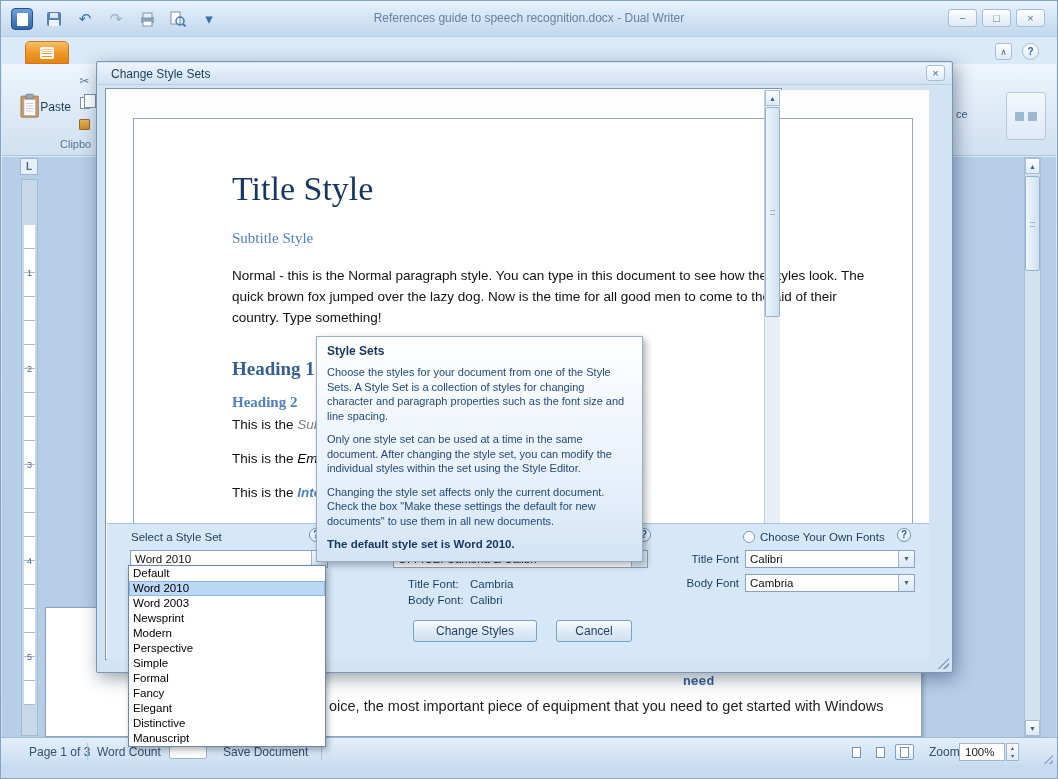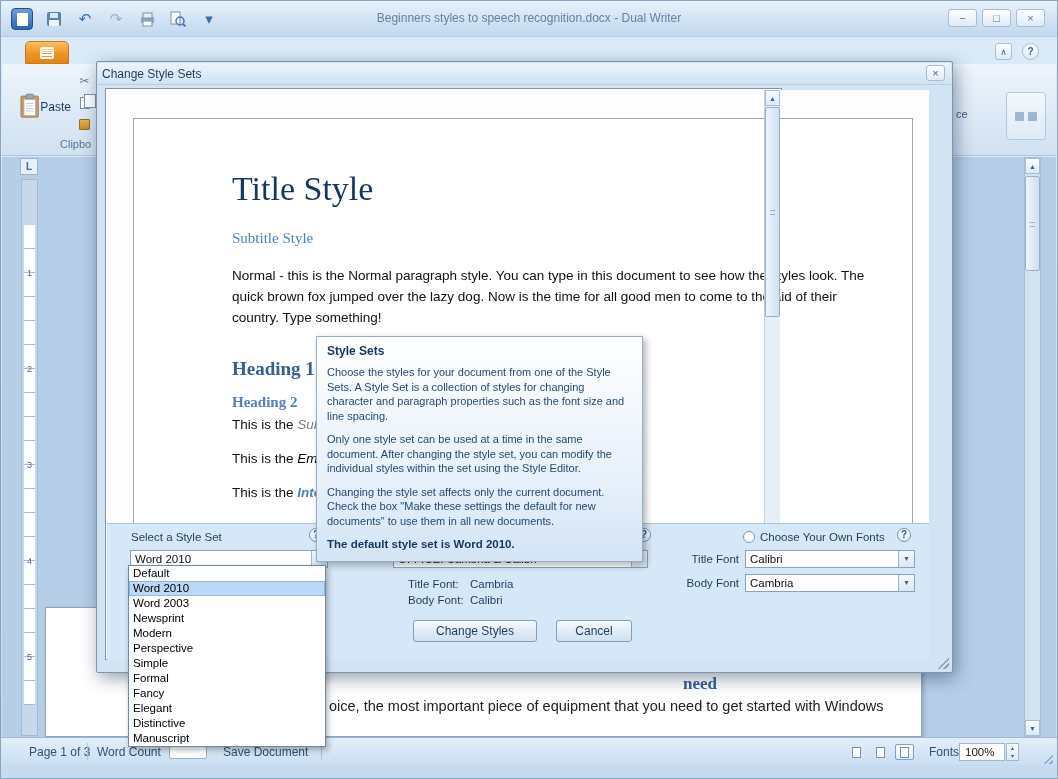--- a/index.html
+++ b/index.html
@@ -59,22 +59,22 @@
   .content{position:absolute;left:1px;top:156px;right:1px;height:580px;background:#b7cee8;}
   .tabstop{position:absolute;left:18px;top:1px;width:18px;height:17px;border:1px solid #9db4cc;background:#e7f0f9;
            font-size:10px;font-weight:bold;color:#4a6a8a;display:flex;align-items:center;justify-content:center}
   .vruler{position:absolute;left:19px;top:22px;width:17px;height:557px;background:#c6d8ea;border:1px solid #a4bcd2;}
   .vruler .zone{position:absolute;left:2px;right:2px;top:45px;height:480px;background:#fdfefe;
                 background-image:repeating-linear-gradient(to bottom,transparent 0 23px,#a9bdd1 23px 24px);}
   .vruler-nums{position:absolute;left:0;top:45px;width:100%}
   .vruler-nums span{display:block;height:96px;line-height:96px;text-align:center;font-size:9px;color:#4a6a8a}
   .bg-page{position:absolute;left:43px;top:450px;width:877px;height:130px;background:#fff;
            border:1px solid #8fa5bb;box-shadow:2px 2px 4px rgba(0,0,0,.2)}
-  .bg-head{position:absolute;left:681px;top:517px;font-family:Liberation Serif, serif;font-weight:bold;
-           font-size:17px;color:#365f91;white-space:nowrap}
+  .bg-head{position:absolute;left:681px;top:517px;font-family:Liberation Mono, monospace;font-weight:bold;
+           font-size:13px;color:#365f91;white-space:nowrap}
   .bg-text{position:absolute;left:327px;top:541px;font-size:14.5px;color:#222;white-space:nowrap}
   .main-scroll{position:absolute;right:15px;top:0;width:17px;height:580px;background:#d3e2f1;border:1px solid #a8bed4;}
 
   
   .sb-btn{position:absolute;left:0;width:100%;height:16px;background:linear-gradient(#fbfdff,#dce9f6);
           border:1px solid #a8bed4;color:#41608a;font-size:7px;text-align:center;line-height:15px}
   .sb-thumb{position:absolute;left:0;width:100%;background:linear-gradient(90deg,#eef5fc,#cfe0f1);
             border:1px solid #96b1cc;border-radius:2px}
   .sb-thumb::after{content:"";position:absolute;left:4px;right:4px;top:50%;height:1px;
                    box-shadow:0 -2px 0 #9db3c8,0 0 0 #9db3c8,0 2px 0 #9db3c8}
@@ -97,21 +97,21 @@
   .win-grip{position:absolute;right:4px;top:14px;width:12px;height:12px;
             background:repeating-linear-gradient(135deg,transparent 0 2px,#93aecb 2px 4px);
             clip-path:polygon(100% 0,100% 100%,0 100%)}
 
   
   .dialog{position:absolute;left:95px;top:60px;width:857px;height:612px;z-index:10;
           background:#d2e3f3;border:1px solid #7b96b0;border-radius:2px;
           box-shadow:3px 5px 18px rgba(20,40,70,.45)}
   .dlg-title{position:absolute;left:1px;top:1px;right:1px;height:22px;
              background:linear-gradient(#ecf4fc,#d0e2f3);border-bottom:1px solid #b9cede;
-             font-size:12px;color:#1f3b58;line-height:22px;padding-left:4px}
+             font-size:12px;color:#1f3b58;line-height:22px;padding-left:13px}
   .dlg-close{position:absolute;right:7px;top:3px;width:19px;height:16px;border:1px solid #a9bed4;border-radius:3px;
              background:linear-gradient(#fdfeff,#dfeaf6);color:#4a6684;font-size:11px;
              display:flex;align-items:center;justify-content:center}
   .dlg-content{position:absolute;left:8px;top:26px;width:677px;height:572px;background:#fff;border:1px solid #7e95aa}
   .pv{position:absolute;left:1px;top:1px;width:822px;height:433px;background:#fdfdfe;overflow:hidden}
   .pv-page{position:absolute;left:26px;top:28px;width:780px;height:620px;background:#fff;border:1px solid #97a7b6;
            padding:50px 36px 0 98px}
   .pv-title{font-family:"Liberation Serif",serif;font-size:34px;line-height:40px;color:#17365d;margin-bottom:20px}
   .pv-subtitle{font-family:"Liberation Serif",serif;font-size:15px;line-height:18px;color:#4f81bd;margin-bottom:18px}
   .pv-normal{font-size:13.5px;line-height:21px;color:#111;margin-bottom:30px}
@@ -188,21 +188,21 @@
         <svg width="16" height="16">
             <rect x="1" y="1" width="9" height="12" fill="#fff" stroke="#7b93ab"></rect>
             <circle cx="10" cy="10" r="4" fill="none" stroke="#4a7ab0" stroke-width="1.5"></circle>
             <line x1="13" y1="13" x2="15.5" y2="15.5" stroke="#4a7ab0" stroke-width="2"></line>
           </svg>
       </span>
       <span class="ic qat-dd">
           <span>▾</span>
         </span>
     </div>
-    <div class="win-title">Beginners styles to speech recognition.docx - Dual Writer</div>
+    <div class="win-title">References guide to speech recognition.docx - Dual Writer</div>
     <div class="win-controls">
       <div class="win-btn">−</div>
       <div class="win-btn">□</div>
       <div class="win-btn">×</div>
     </div>
   </div>
 
   <div class="file-btn">
       <span class="file-glyph"></span>
     </div>
@@ -277,21 +277,21 @@
     <div class="sb-sep" style="left:320px"></div>
     <div class="view-ic" style="left:846px">
         <i></i>
       </div>
     <div class="view-ic" style="left:870px">
         <i></i>
       </div>
     <div class="view-ic active" style="left:894px">
         <i></i>
       </div>
-    <div class="sb-item" style="left:928px">Fonts</div>
+    <div class="sb-item" style="left:928px">Zoom</div>
     <div class="zoom-box">100%</div>
     <div class="zoom-spin">
       <span>▴</span><br>
       <span>▾</span>
     </div>
     <div class="win-grip"></div>
   </div>
 
   <div class="dialog">
     <div class="dlg-title">Change Style Sets</div>

